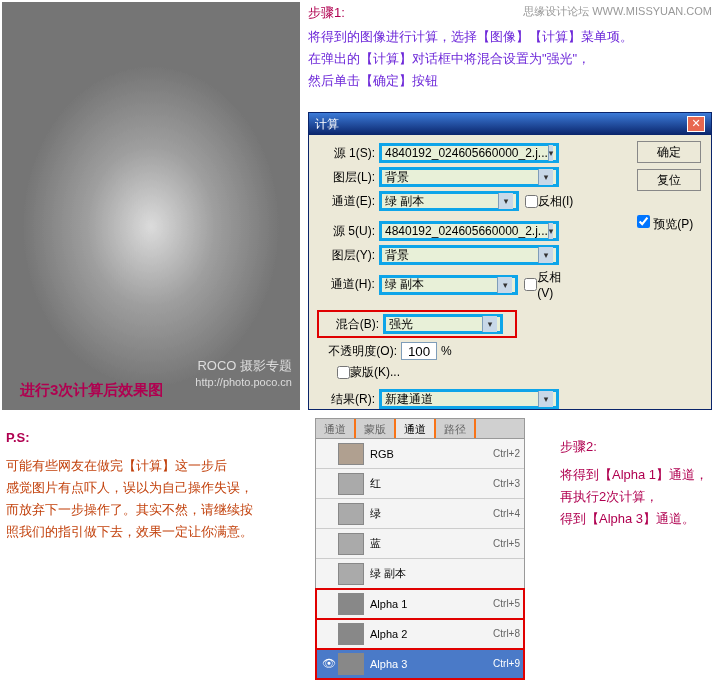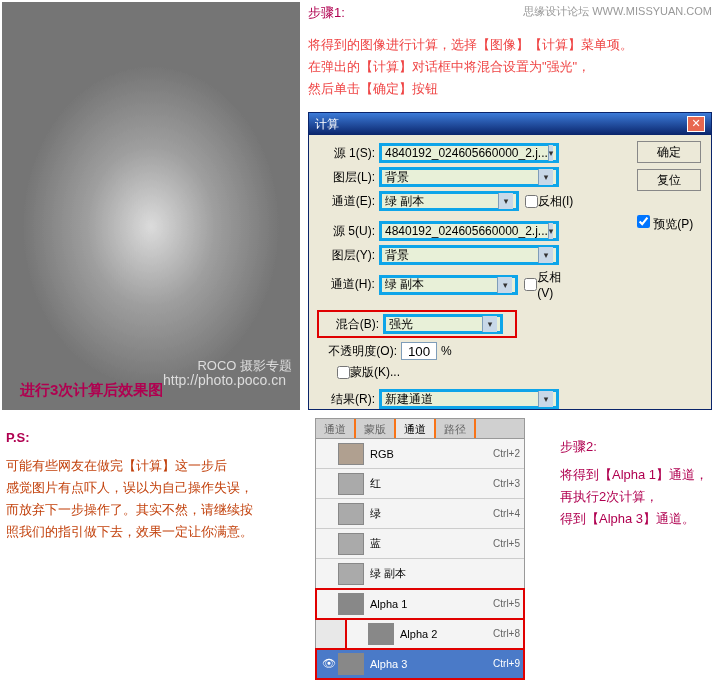--- a/index.html
+++ b/index.html
@@ -1,23 +1,23 @@
 <!DOCTYPE html>
 <html><head>
 <meta charset="utf-8">
 <style>
 *{box-sizing:border-box;margin:0;padding:0;font-family:"Microsoft YaHei",SimSun,sans-serif}
 body{width:720px;height:682px;background:#fff;position:relative;font-size:12px}
 .photo{position:absolute;left:2px;top:2px;width:298px;height:408px;background:linear-gradient(135deg,#888 0%,#aaa 30%,#999 50%,#bbb 70%,#888 100%);overflow:hidden}
 .photo::before{content:"";position:absolute;inset:0;background:radial-gradient(ellipse 160px 200px at 50% 55%,#ccc 0%,#999 40%,#777 80%);filter:contrast(1.2)}
 .photo-caption{position:absolute;left:18px;bottom:10px;color:#b00050;font-size:15px;font-weight:bold;z-index:2}
 .photo-wm{position:absolute;right:8px;bottom:35px;color:#ddd;font-size:13px;z-index:2}
-.photo-wm2{position:absolute;right:14px;bottom:22px;color:#ddd;font-size:14px;z-index:2}
+.photo-wm2{position:absolute;right:8px;bottom:22px;color:#ddd;font-size:11px;z-index:2}
 .step1-title{position:absolute;left:308px;top:4px;color:#b00050;font-size:13px}
-.step1-text{position:absolute;left:308px;top:34px;color:#ef4444;font-size:13px;line-height:22px}
+.step1-text{position:absolute;left:308px;top:26px;color:#6d28d9;font-size:13px;line-height:22px}
 .watermark{position:absolute;right:8px;top:4px;color:#999;font-size:11px}
 .dialog{position:absolute;left:308px;top:112px;width:404px;height:298px;border:1px solid #0a246a;background:#ece9d8}
 .dlg-title{height:22px;background:linear-gradient(#3c7bd8,#0a246a);color:#fff;font-size:12px;padding:3px 6px;display:flex;justify-content:space-between;align-items:center}
 .dlg-close{width:18px;height:16px;background:#e86850;border:1px solid #fff;color:#fff;text-align:center;line-height:12px;font-size:11px}
 .dlg-body{padding:8px;position:relative}
 .dlg-row{display:flex;align-items:center;margin-bottom:4px;font-size:12px}
 .dlg-label{text-align:right;width:62px;padding-right:4px}
 .dlg-select{border:3px solid #0ea5e9;background:#e8f0d8;height:20px;padding:1px 3px;display:flex;align-items:center;justify-content:space-between}
 .dlg-select .arrow{width:15px;height:16px;background:#c8d8e8;border-left:1px solid #7e9db9;text-align:center;font-size:9px;color:#333;line-height:16px}
 .dlg-check{margin-left:6px}
@@ -189,21 +189,21 @@
         <span class="ch-thumb" style="background:#aaa"></span>
         <span class="ch-name">绿 副本</span>
         <span class="ch-key"></span>
       </div>
       <div class="ch-row" style="outline: rgb(224, 0, 0) solid 2px; outline-offset: -1px;">
         <span class="ch-eye"></span>
         <span class="ch-thumb" style="background:#888"></span>
         <span class="ch-name">Alpha 1</span>
         <span class="ch-key">Ctrl+5</span>
       </div>
-      <div class="ch-row" style="outline: rgb(224, 0, 0) solid 2px; outline-offset: -1px; margin-left: 30px;">
+      <div class="ch-row" style="outline: rgb(224, 0, 0) solid 2px; outline-offset: -1px;">
         <span class="ch-eye"></span>
         <span class="ch-thumb" style="background:#888"></span>
         <span class="ch-name">Alpha 2</span>
         <span class="ch-key">Ctrl+8</span>
       </div>
       <div class="ch-row sel" style="outline: rgb(224, 0, 0) solid 2px; outline-offset: -1px;">
         <span class="ch-eye">👁</span>
         <span class="ch-thumb" style="background:#888"></span>
         <span class="ch-name">Alpha 3</span>
         <span class="ch-key">Ctrl+9</span>

